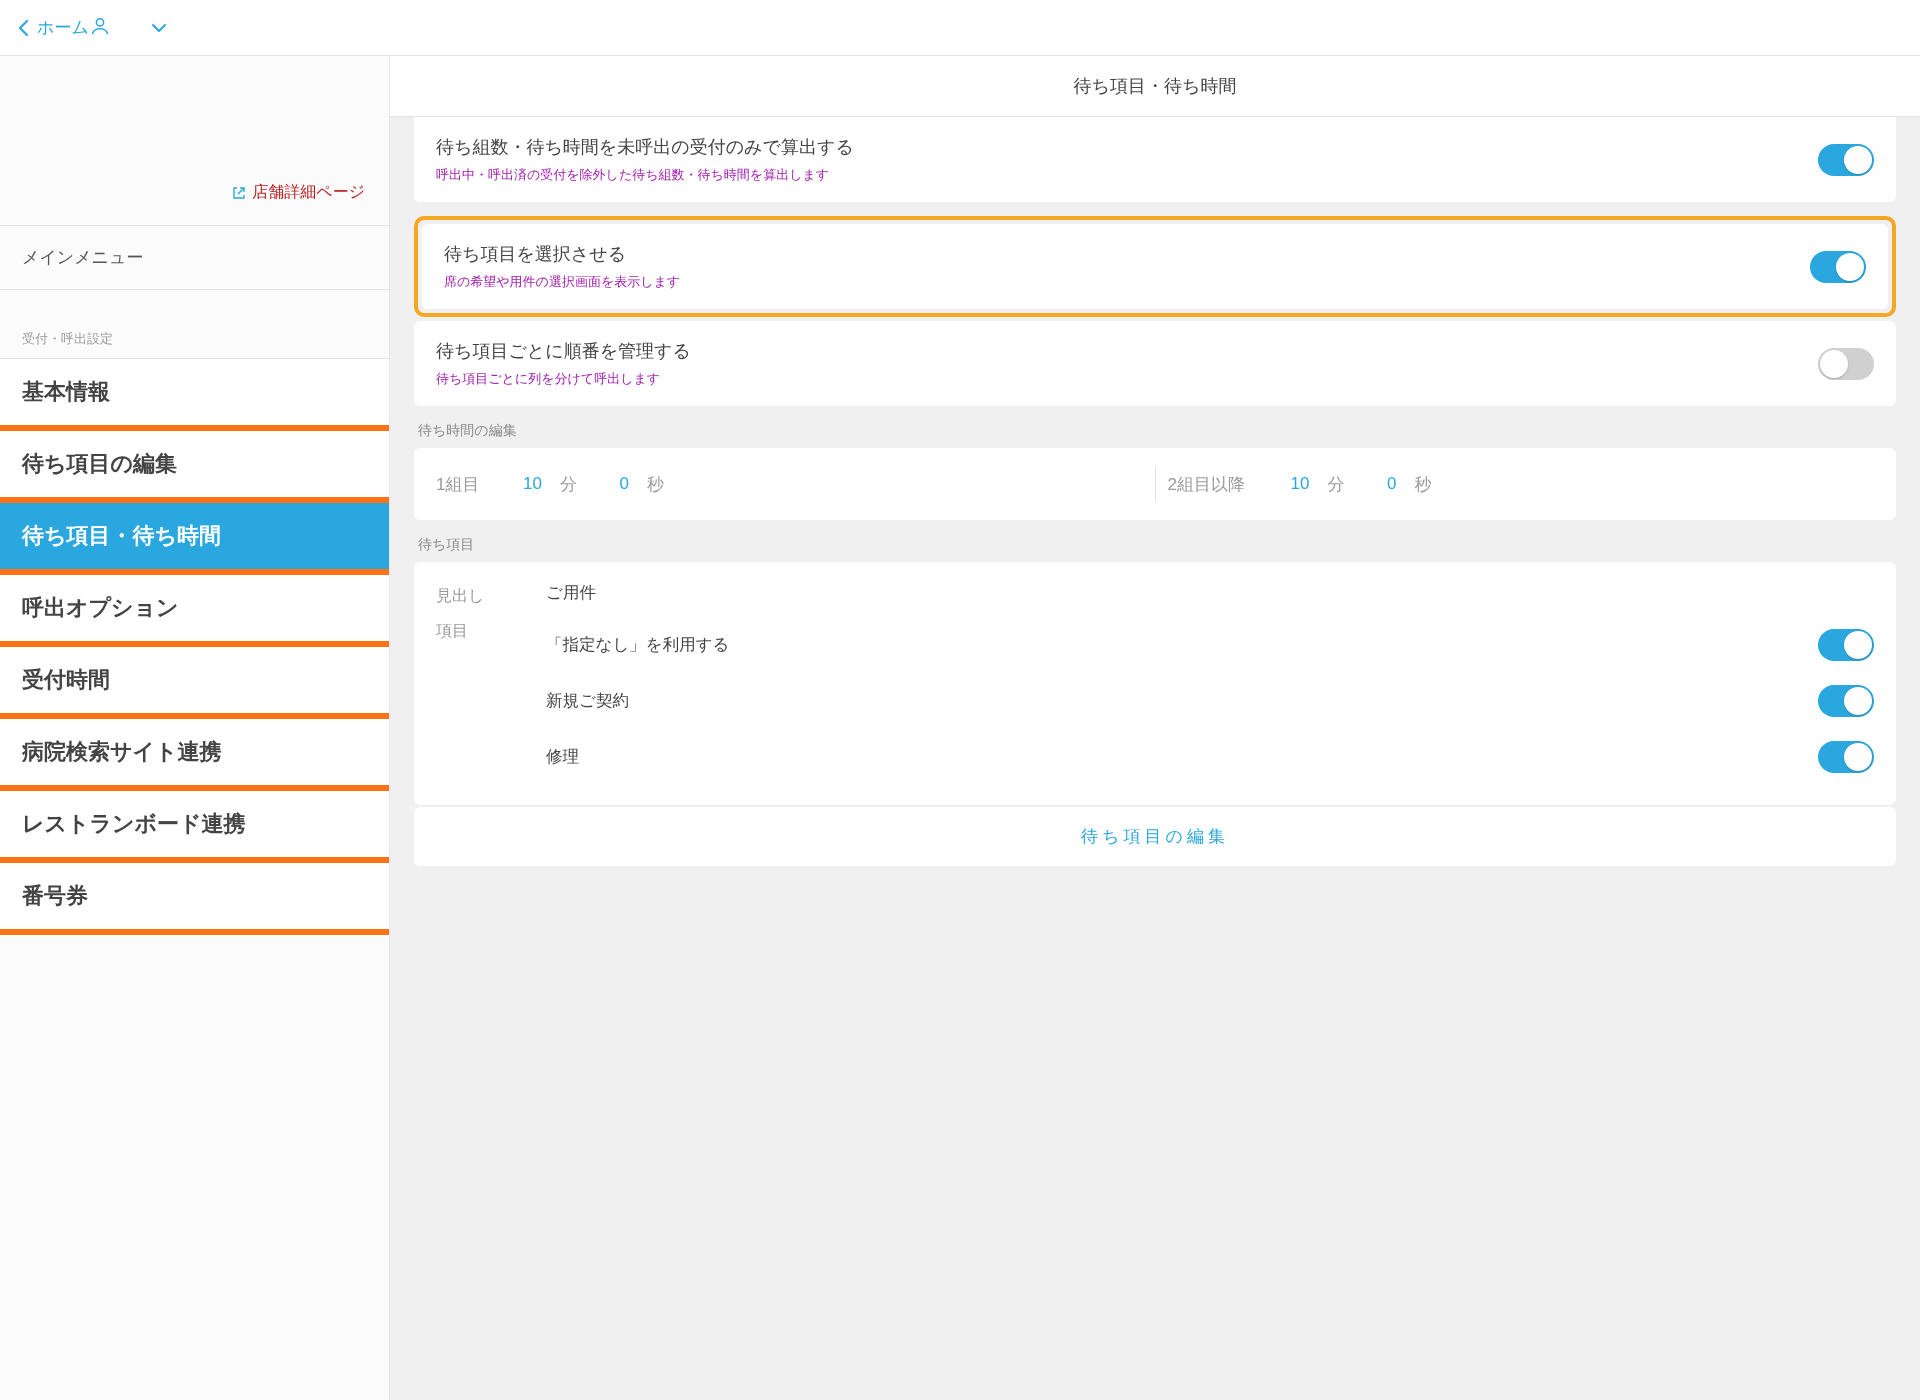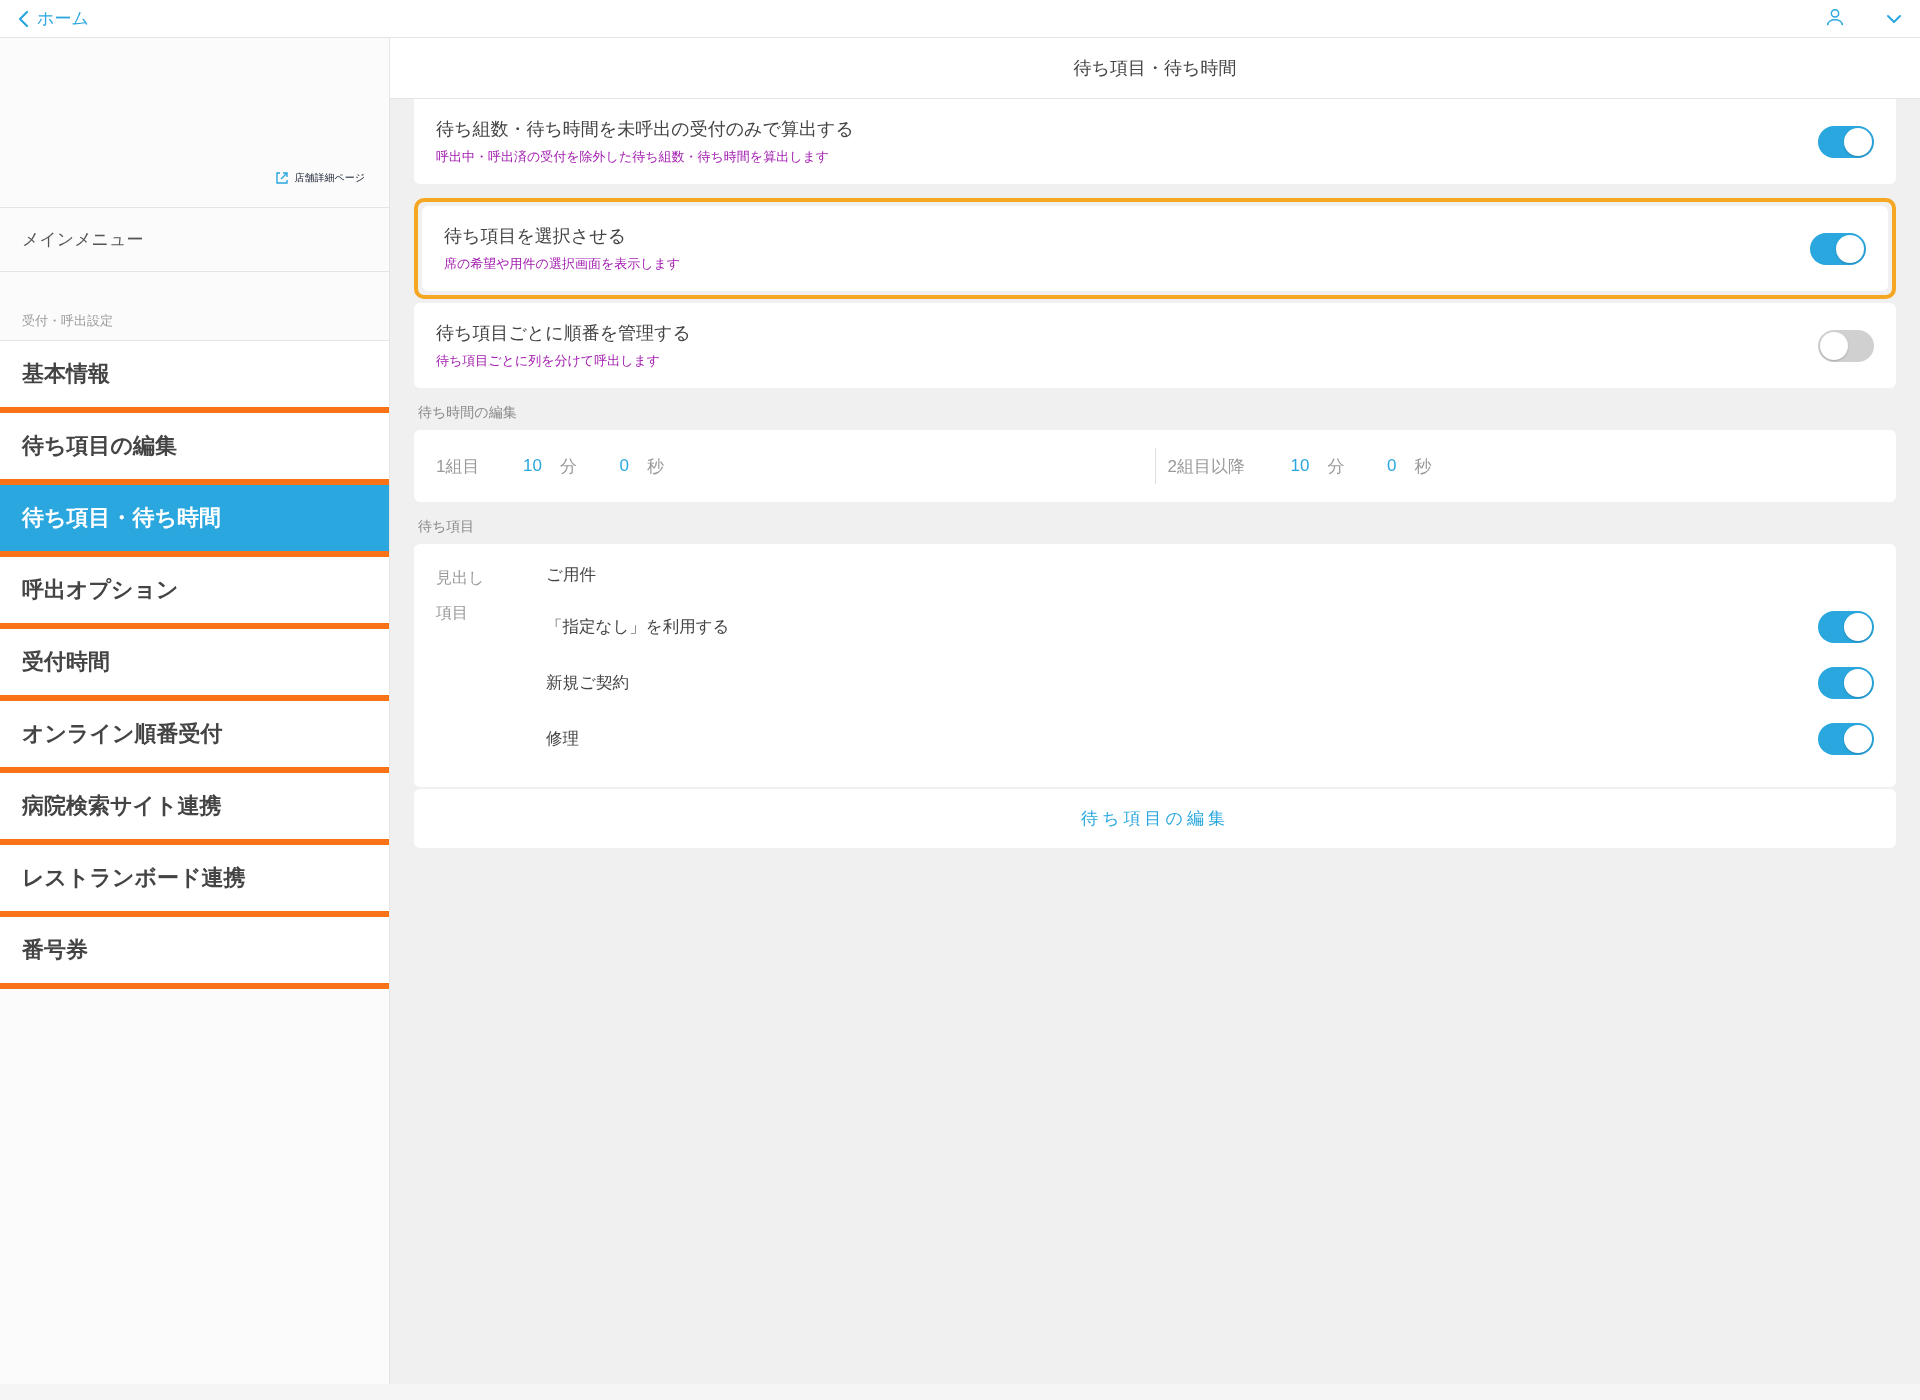--- a/index.html
+++ b/index.html
@@ -5,26 +5,25 @@
   * { box-sizing: border-box; margin: 0; padding: 0; }
   html, body { height: 100%; }
   body {
     font-family: -apple-system, "Hiragino Sans", "Hiragino Kaku Gothic ProN", Meiryo, sans-serif;
     background: #f5f5f5;
     color: #333;
     font-size: 16px;
   }
   
   .topbar {
-    height: 38px;
+    height: 56px;
     background: #fff;
     border-bottom: 1px solid #e4e4e4;
     display: flex;
     align-items: center;
-    justify-content: space-between;
     padding: 0 18px;
   }
   .topbar-left {
     display: flex; align-items: center; gap: 8px;
     color: #29A7DE; font-size: 17px; cursor: pointer;
   }
   .topbar-left .chev-left {
     width: 11px; height: 18px; display: inline-block;
   }
   .topbar-right { display: flex; align-items: center; gap: 40px; }
@@ -38,21 +37,21 @@
     border-right: 1px solid #e4e4e4;
     overflow-y: auto;
   }
   .store-link-row {
     height: 170px;
     display: flex; align-items: flex-end; justify-content: flex-end;
     padding: 0 24px 22px 0;
     border-bottom: 1px solid #e4e4e4;
   }
   .store-link {
-    color: #0f172a; font-size: 10px;
+    color: #b91c1c; font-size: 16px;
     display: inline-flex; align-items: center; gap: 6px;
     cursor: pointer;
   }
   .ext-icon { width: 14px; height: 14px; }
   .menu-label-row {
     padding: 20px 22px;
     border-bottom: 1px solid #e4e4e4;
     color: #555; font-size: 17px;
   }
   .menu-spacer { height: 40px; }
@@ -192,21 +191,20 @@
     </div>
     <div class="menu-label-row">メインメニュー</div>
     <div class="menu-spacer"></div>
     <div class="section-label">受付・呼出設定</div>
     <div id="nav-list">
         <div class="nav-item">基本情報</div>
         <div class="nav-item">待ち項目の編集</div>
         <div class="nav-item active">待ち項目・待ち時間</div>
         <div class="nav-item">呼出オプション</div>
         <div class="nav-item">受付時間</div>
-        <div class="nav-item">オンライン順番受付</div>
         <div class="nav-item">病院検索サイト連携</div>
         <div class="nav-item">レストランボード連携</div>
         <div class="nav-item">番号券</div>
       </div>
   </aside>
 
   <main class="main">
     <div class="main-title">待ち項目・待ち時間</div>
     <div class="content">
 

